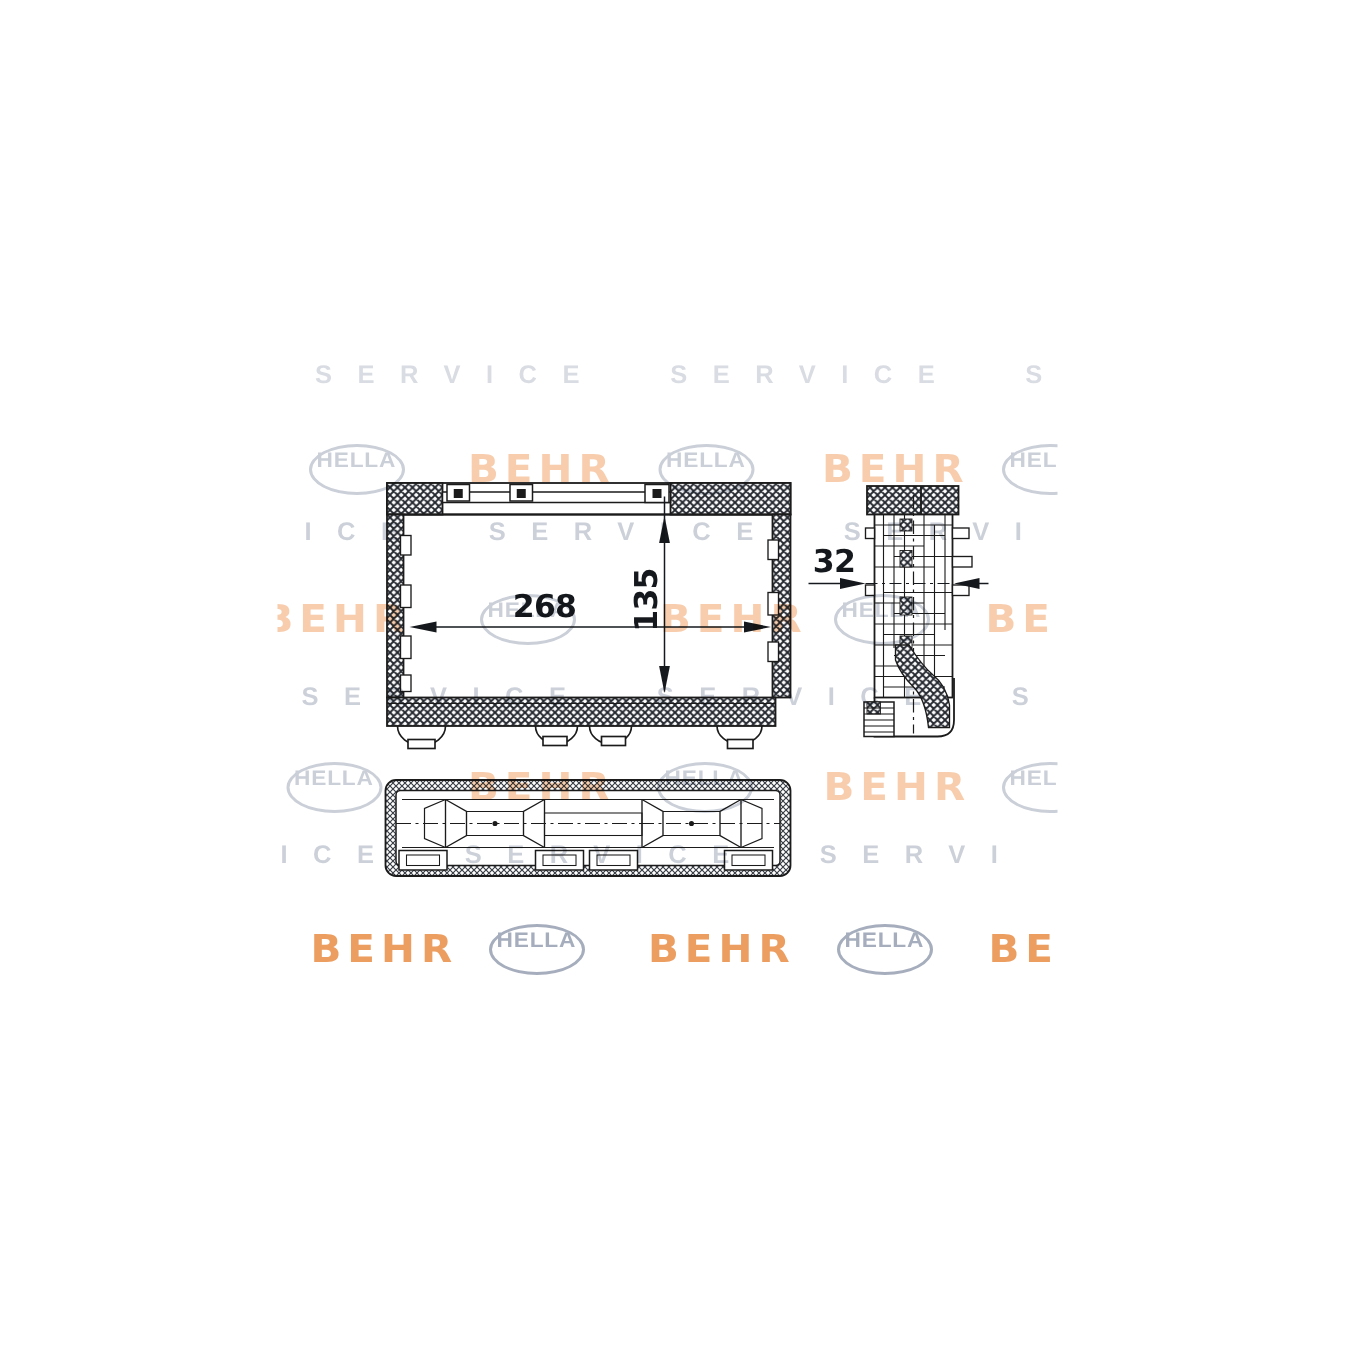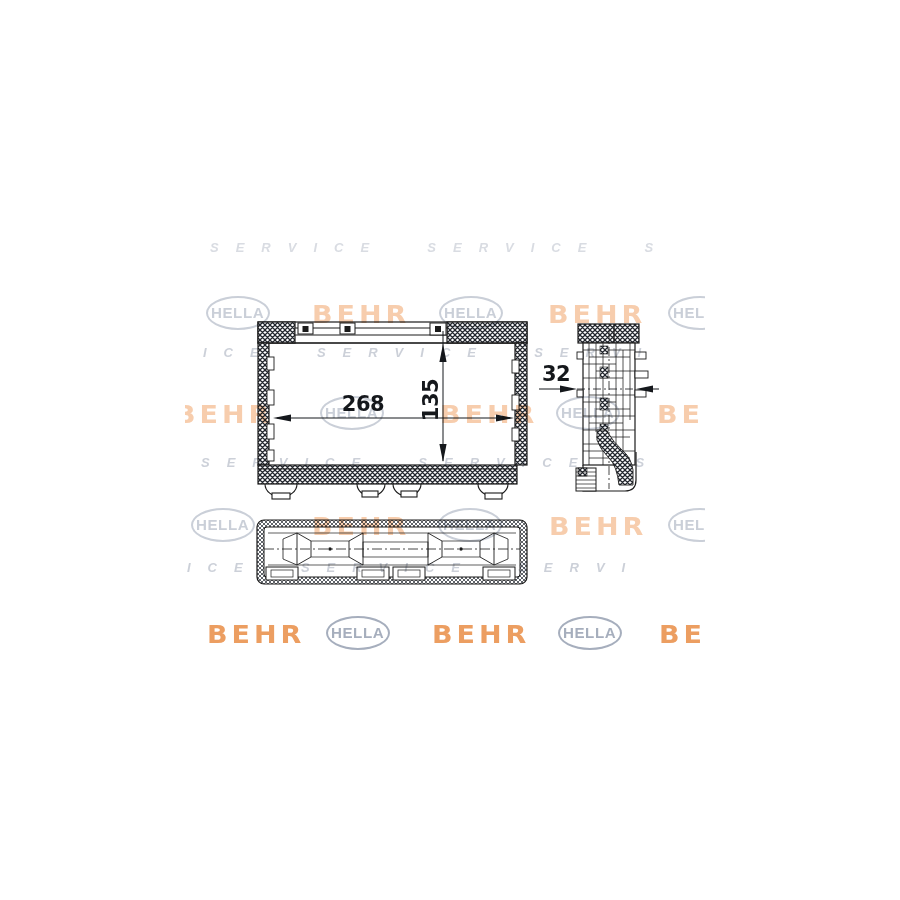--- a/index.html
+++ b/index.html
@@ -8,25 +8,25 @@
     font-family:"DejaVu Sans",sans-serif;
   }
   .drawing-svg{position:absolute;left:0;top:0;}
   
   .watermark{
     position:absolute;left:185px;top:228px;width:520px;height:427px;
     overflow:hidden;mix-blend-mode:multiply;pointer-events:none;
   }
   .wm-text{
     position:absolute;white-space:pre;font-family:"Liberation Sans",sans-serif;
-    font-size:13px;font-weight:600;letter-spacing:17px;color:var(--service-gray,#aab1bf);font-style:italic;
+    font-size:17px;font-weight:600;letter-spacing:17px;color:var(--service-gray,#aab1bf);
   }
   .wm-hella{
     position:absolute;width:64px;height:34px;border:2.5px solid var(--hella-gray,#9fa8b8);
-    border-radius:50%;display:flex;align-items:center;justify-content:center;box-sizing:border-box;
+    border-radius:50%;display:flex;justify-content:center;box-sizing:border-box;
   }
   .wm-hella span{
     font-family:"Liberation Sans",sans-serif;font-weight:700;font-size:14px;
     letter-spacing:.5px;color:var(--hella-gray,#9fa8b8);transform:scaleX(1.08);
   }
   .wm-behr{
     position:absolute;font-family:"DejaVu Sans",sans-serif;font-weight:900;font-size:27px;
     letter-spacing:4px;color:var(--behr-orange,#f1a56b);transform:scaleY(.95);line-height:1;
   }
   .op45{opacity:.45}.op55{opacity:.55}.op60{opacity:.60}.op90{opacity:.92}

